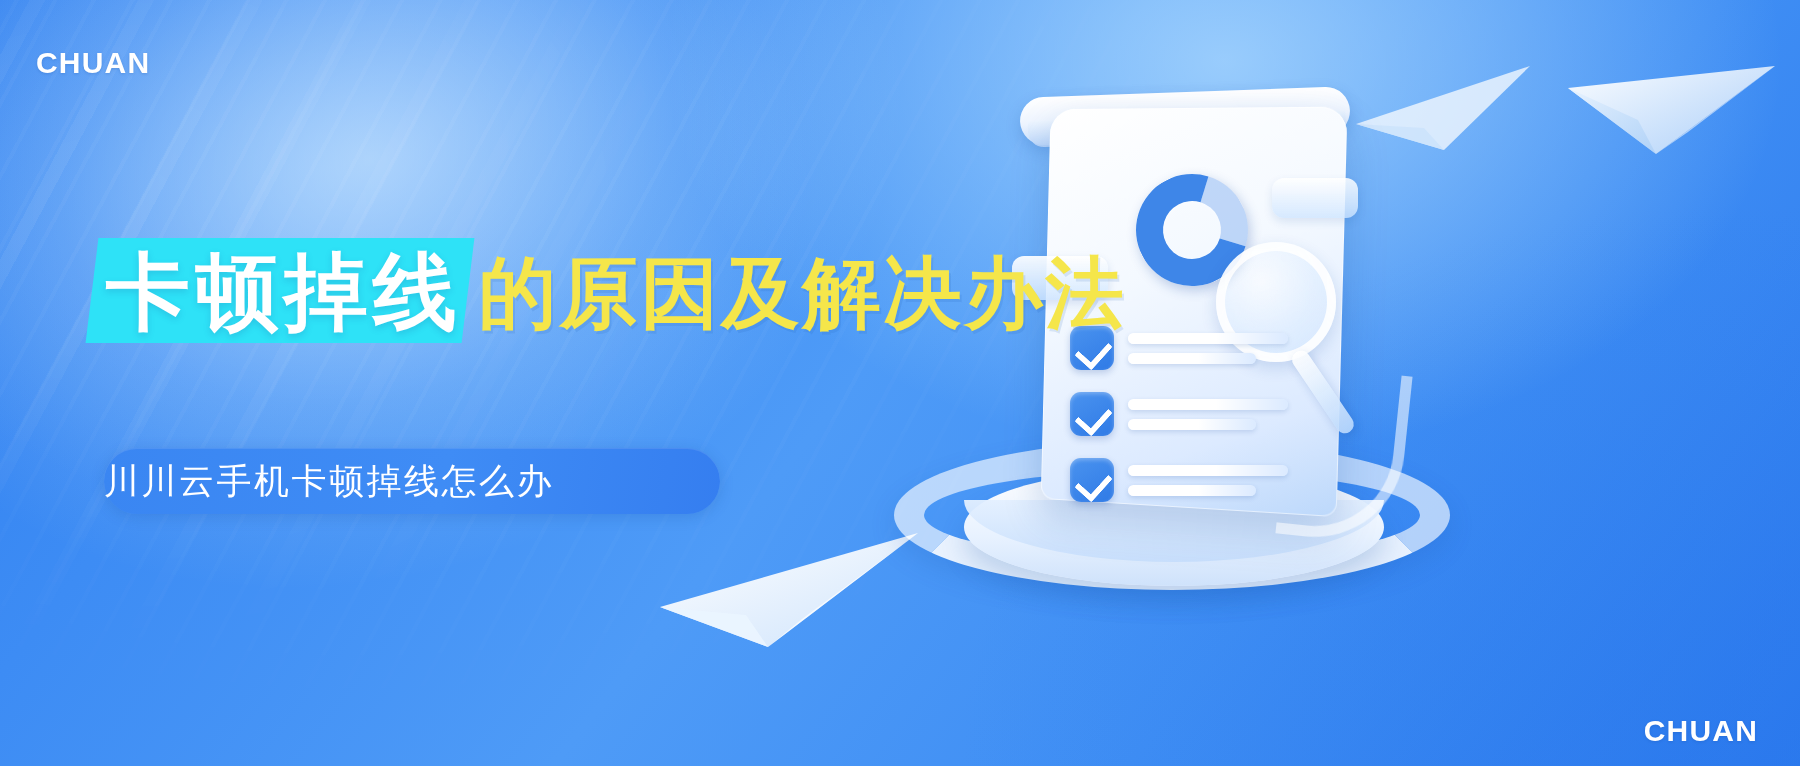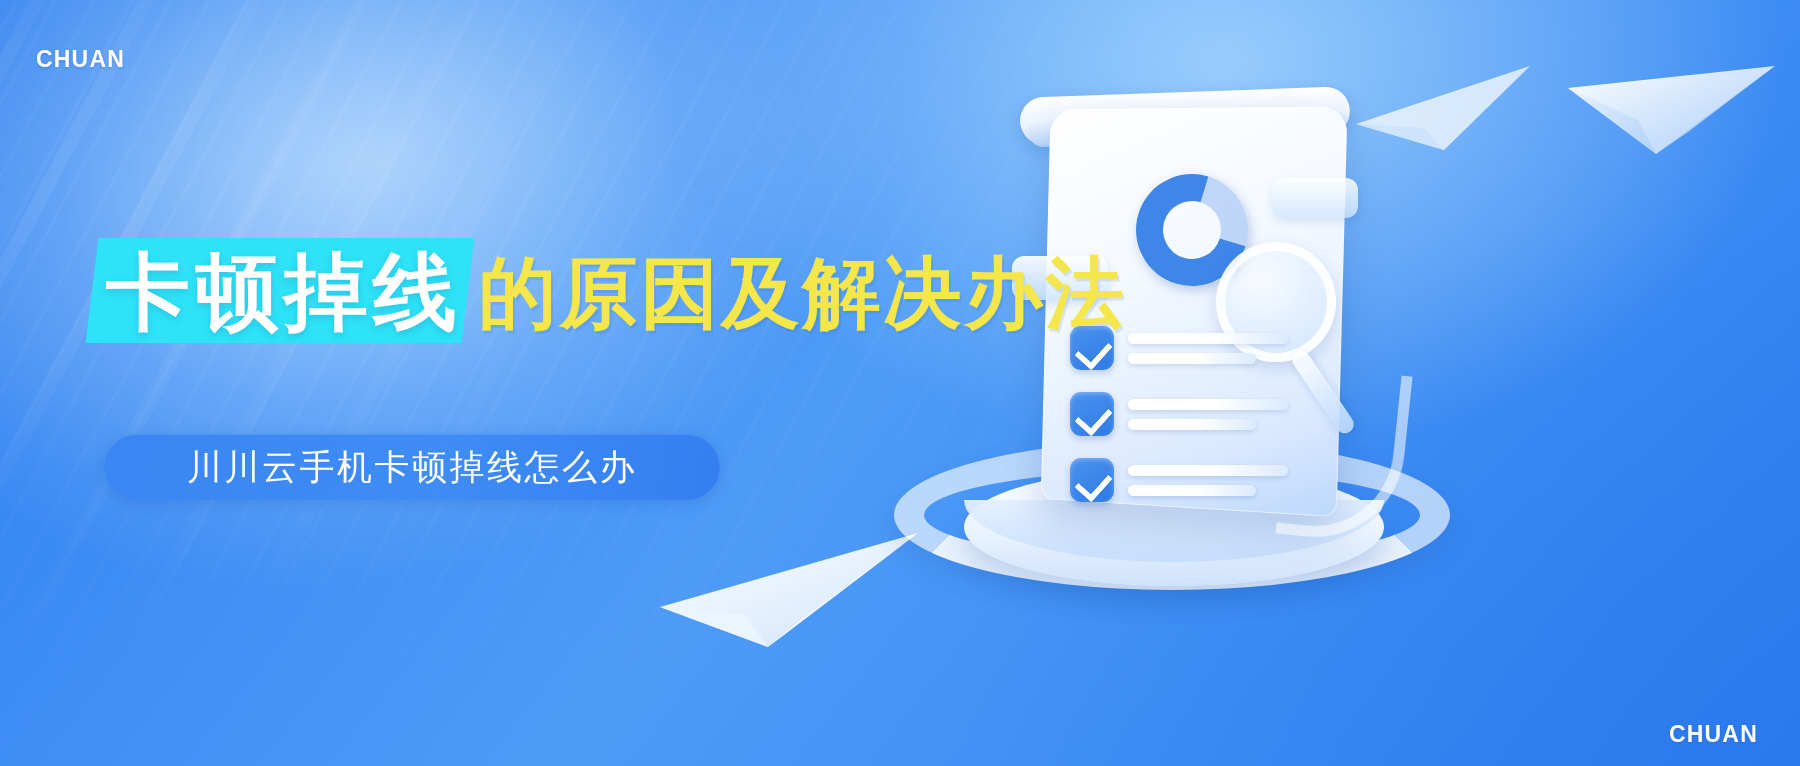--- a/index.html
+++ b/index.html
@@ -58,21 +58,21 @@
     transform: rotate(-18deg);
     pointer-events: none;
   }
 
   
   .watermark {
     position: absolute;
     color: #ffffff;
     font-weight: 700;
     letter-spacing: 1.2px;
-    font-size: 23px;
+    font-size: 30px;
     text-shadow: 0 1px 3px rgba(20,70,150,0.22);
     user-select: none;
   }
   .wm-tl { left: 36px; top: 46px; }
   .wm-br { right: 42px; bottom: 18px; }
 
   
   .headline {
     position: absolute;
     left: 92px; top: 238px;
@@ -102,28 +102,27 @@
     font-family: "DejaVu Sans", "Liberation Sans", sans-serif;
     transform: skewX(-7deg);
     padding: 0 0 8px 10px;
     text-shadow: 2px 3px 0 rgba(30,90,180,0.13);
   }
   .headline-rest span { display: inline-block; transform: skewX(7deg); }
 
   
   .subtitle-pill {
     position: absolute;
-    left: 104px; top: 434px;
+    left: 104px; top: 448px;
     width: 616px; height: 66px;
     border-radius: 33px;
     background: linear-gradient(100deg, #3a86f2 0%, #3f8cf5 55%, #357ef0 100%);
     box-shadow: 0 3px 14px rgba(25,80,170,0.22) , inset 0 1px 0 rgba(255,255,255,0.10);
     display: flex;
     align-items: center;
-    justify-content: center;
   }
   .subtitle-text {
     color: #ffffff;
     font-size: 35px;
     font-weight: 500;
     letter-spacing: 2.5px;
     font-family: "DejaVu Sans", "Liberation Sans", sans-serif;
     white-space: nowrap;
   }
 

